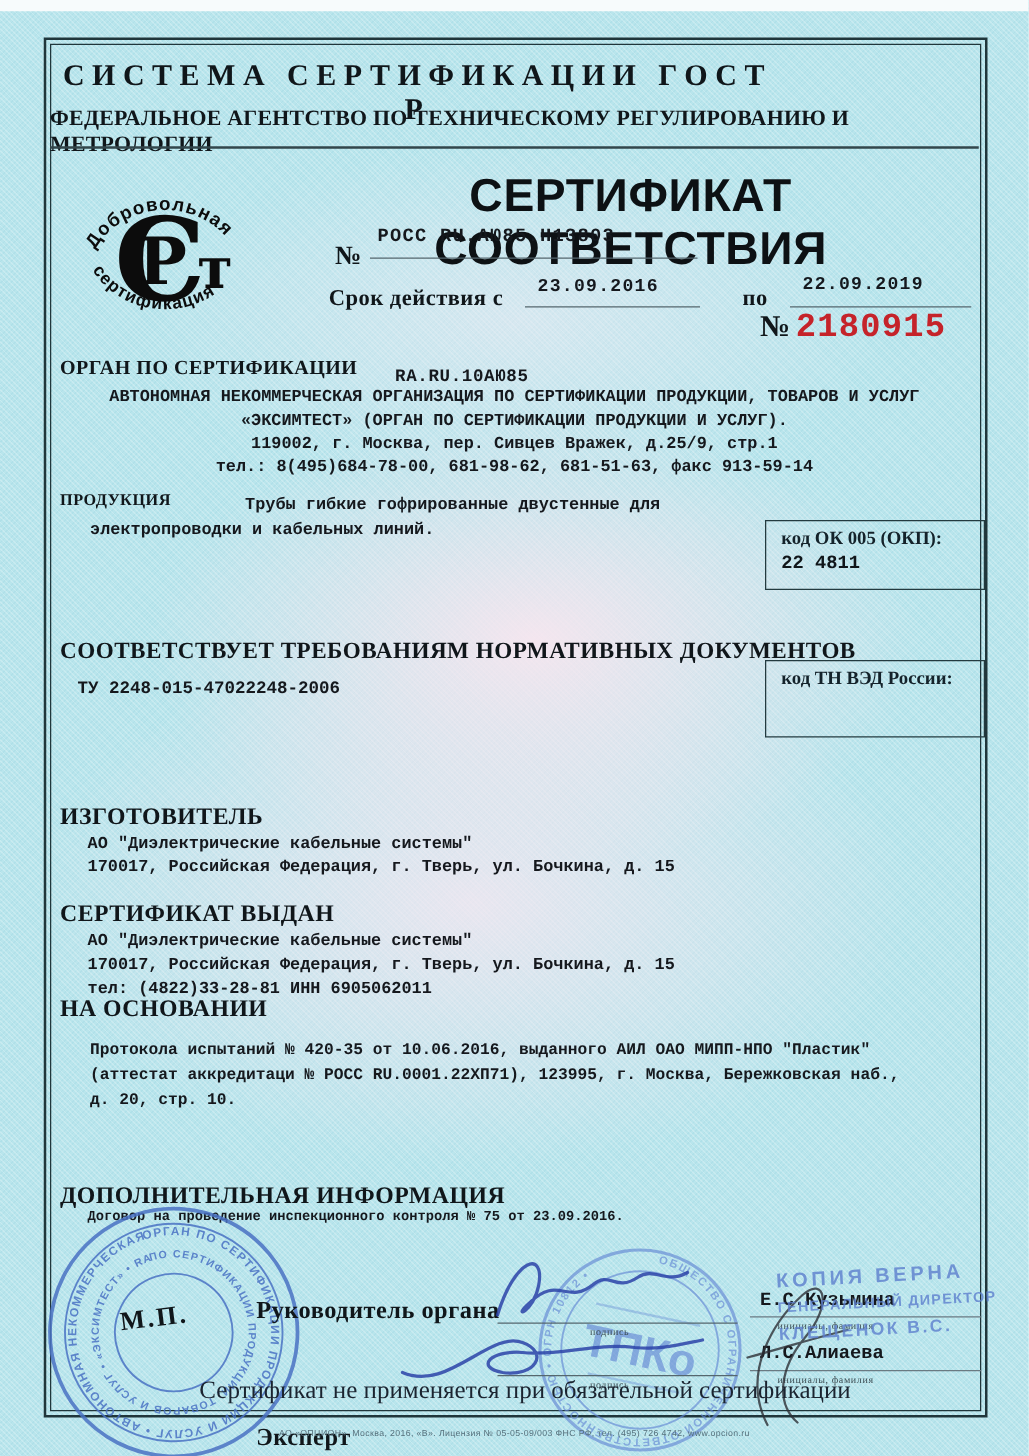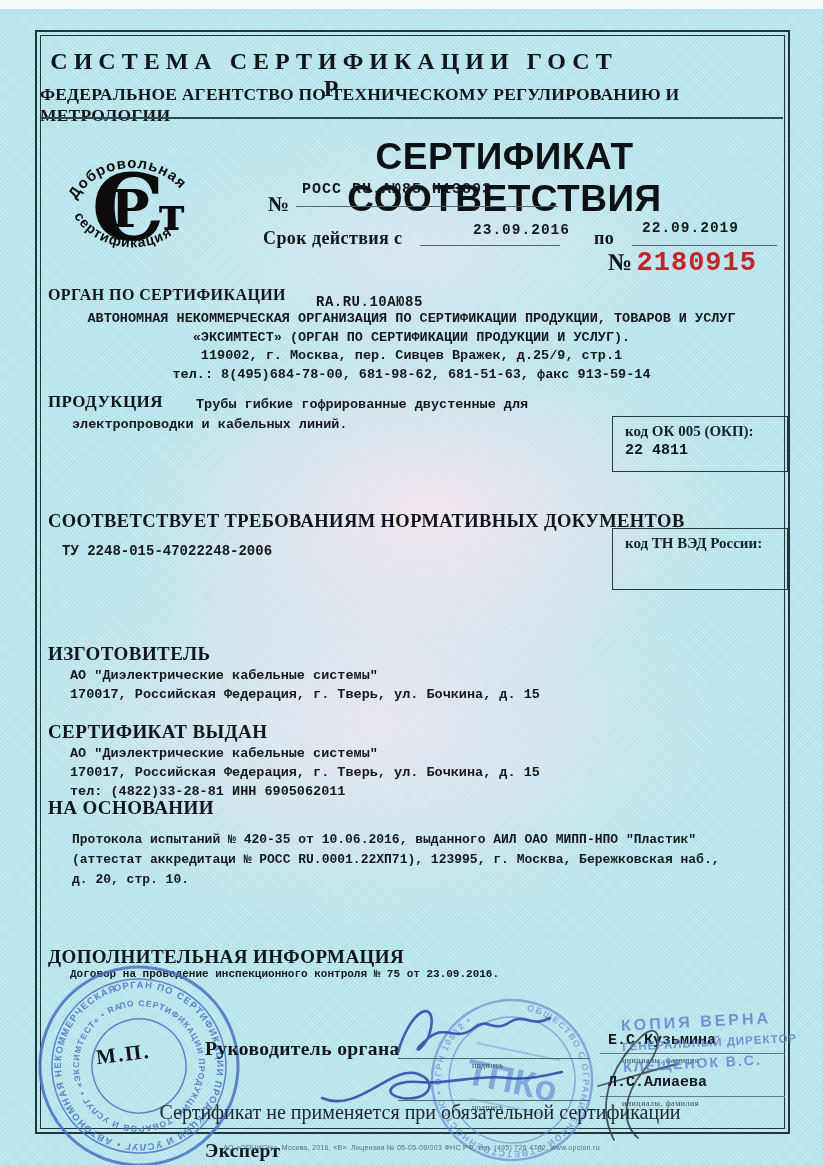--- a/index.html
+++ b/index.html
@@ -60,41 +60,41 @@
     </g>
   </svg>
 
   <div class="abs" style="left:222px;top:136px;width:565px;text-align:center;font-family:'Liberation Sans',sans-serif;font-weight:bold;font-size:37px;letter-spacing:0.5px;color:#0d1114;">СЕРТИФИКАТ СООТВЕТСТВИЯ</div>
 
   <div class="abs mono" style="left:302px;top:181px;font-size:15px;letter-spacing:1px;">РОСС RU.АЮ85.Н13803</div>
   <div class="abs serifh" style="left:268px;top:192px;font-size:21px;">№</div>
   <div class="thinline" style="left:296px;top:206px;width:262px;"></div>
 
   <div class="abs serifh" style="left:263px;top:228px;font-size:18px;">Срок действия с</div>
-  <div class="abs mono" style="left:430px;top:222px;font-size:14.5px;letter-spacing:1px;margin-left:43px;">23.09.2016</div>
+  <div class="abs mono" style="left:430px;top:222px;font-size:14.5px;letter-spacing:1px;">23.09.2016</div>
   <div class="thinline" style="left:420px;top:245px;width:140px;"></div>
   <div class="abs serifh" style="left:594px;top:228px;font-size:18px;">по</div>
   <div class="abs mono" style="left:642px;top:220px;font-size:14.5px;letter-spacing:1px;">22.09.2019</div>
   <div class="thinline" style="left:632px;top:245px;width:145px;"></div>
 
   <div class="abs" style="left:608px;top:248px;">
     <span class="serifh" style="font-size:24px;">№</span>
     <span class="mono redno" style="font-size:27px;font-weight:bold;letter-spacing:1px;">2180915</span>
   </div>
 
   <div class="abs serifh" style="left:48px;top:286px;font-size:16px;">ОРГАН ПО СЕРТИФИКАЦИИ</div>
   <div class="abs mono" style="left:316px;top:294px;font-size:14px;letter-spacing:.5px;">RA.RU.10АЮ85</div>
   <div class="abs mono" style="left:50px;top:310px;width:723px;text-align:center;font-size:13.5px;line-height:18.5px;">
     <div>АВТОНОМНАЯ НЕКОММЕРЧЕСКАЯ ОРГАНИЗАЦИЯ ПО СЕРТИФИКАЦИИ ПРОДУКЦИИ, ТОВАРОВ И УСЛУГ</div>
     <div>«ЭКСИМТЕСТ» (ОРГАН ПО СЕРТИФИКАЦИИ ПРОДУКЦИИ И УСЛУГ).</div>
     <div>119002, г. Москва, пер. Сивцев Вражек, д.25/9, стр.1</div>
     <div>тел.: 8(495)684-78-00, 681-98-62, 681-51-63, факс 913-59-14</div>
   </div>
 
-  <div class="abs serifh" style="left:48px;top:392px;font-size:17px;">ПРОДУКЦИЯ</div>
+  <div class="abs serifh" style="left:48px;top:392px;font-size:13px;">ПРОДУКЦИЯ</div>
   <div class="abs mono" style="left:196px;top:397px;font-size:13.5px;">Трубы гибкие гофрированные двустенные для</div>
   <div class="abs mono" style="left:72px;top:417px;font-size:13.5px;">электропроводки и кабельных линий.</div>
   <div class="okbox" style="left:612px;top:416px;width:154px;height:44px;">
     <div class="lbl">код ОК 005 (ОКП):</div>
     <div class="val">22 4811</div>
   </div>
 
   <div class="abs serifh" style="left:48px;top:511px;font-size:18.5px;text-align:right;">СООТВЕТСТВУЕТ ТРЕБОВАНИЯМ НОРМАТИВНЫХ ДОКУМЕНТОВ</div>
   <div class="abs mono" style="left:62px;top:543px;font-size:14px;">ТУ 2248-015-47022248-2006</div>
   <div class="okbox" style="left:612px;top:528px;width:154px;height:50px;">

